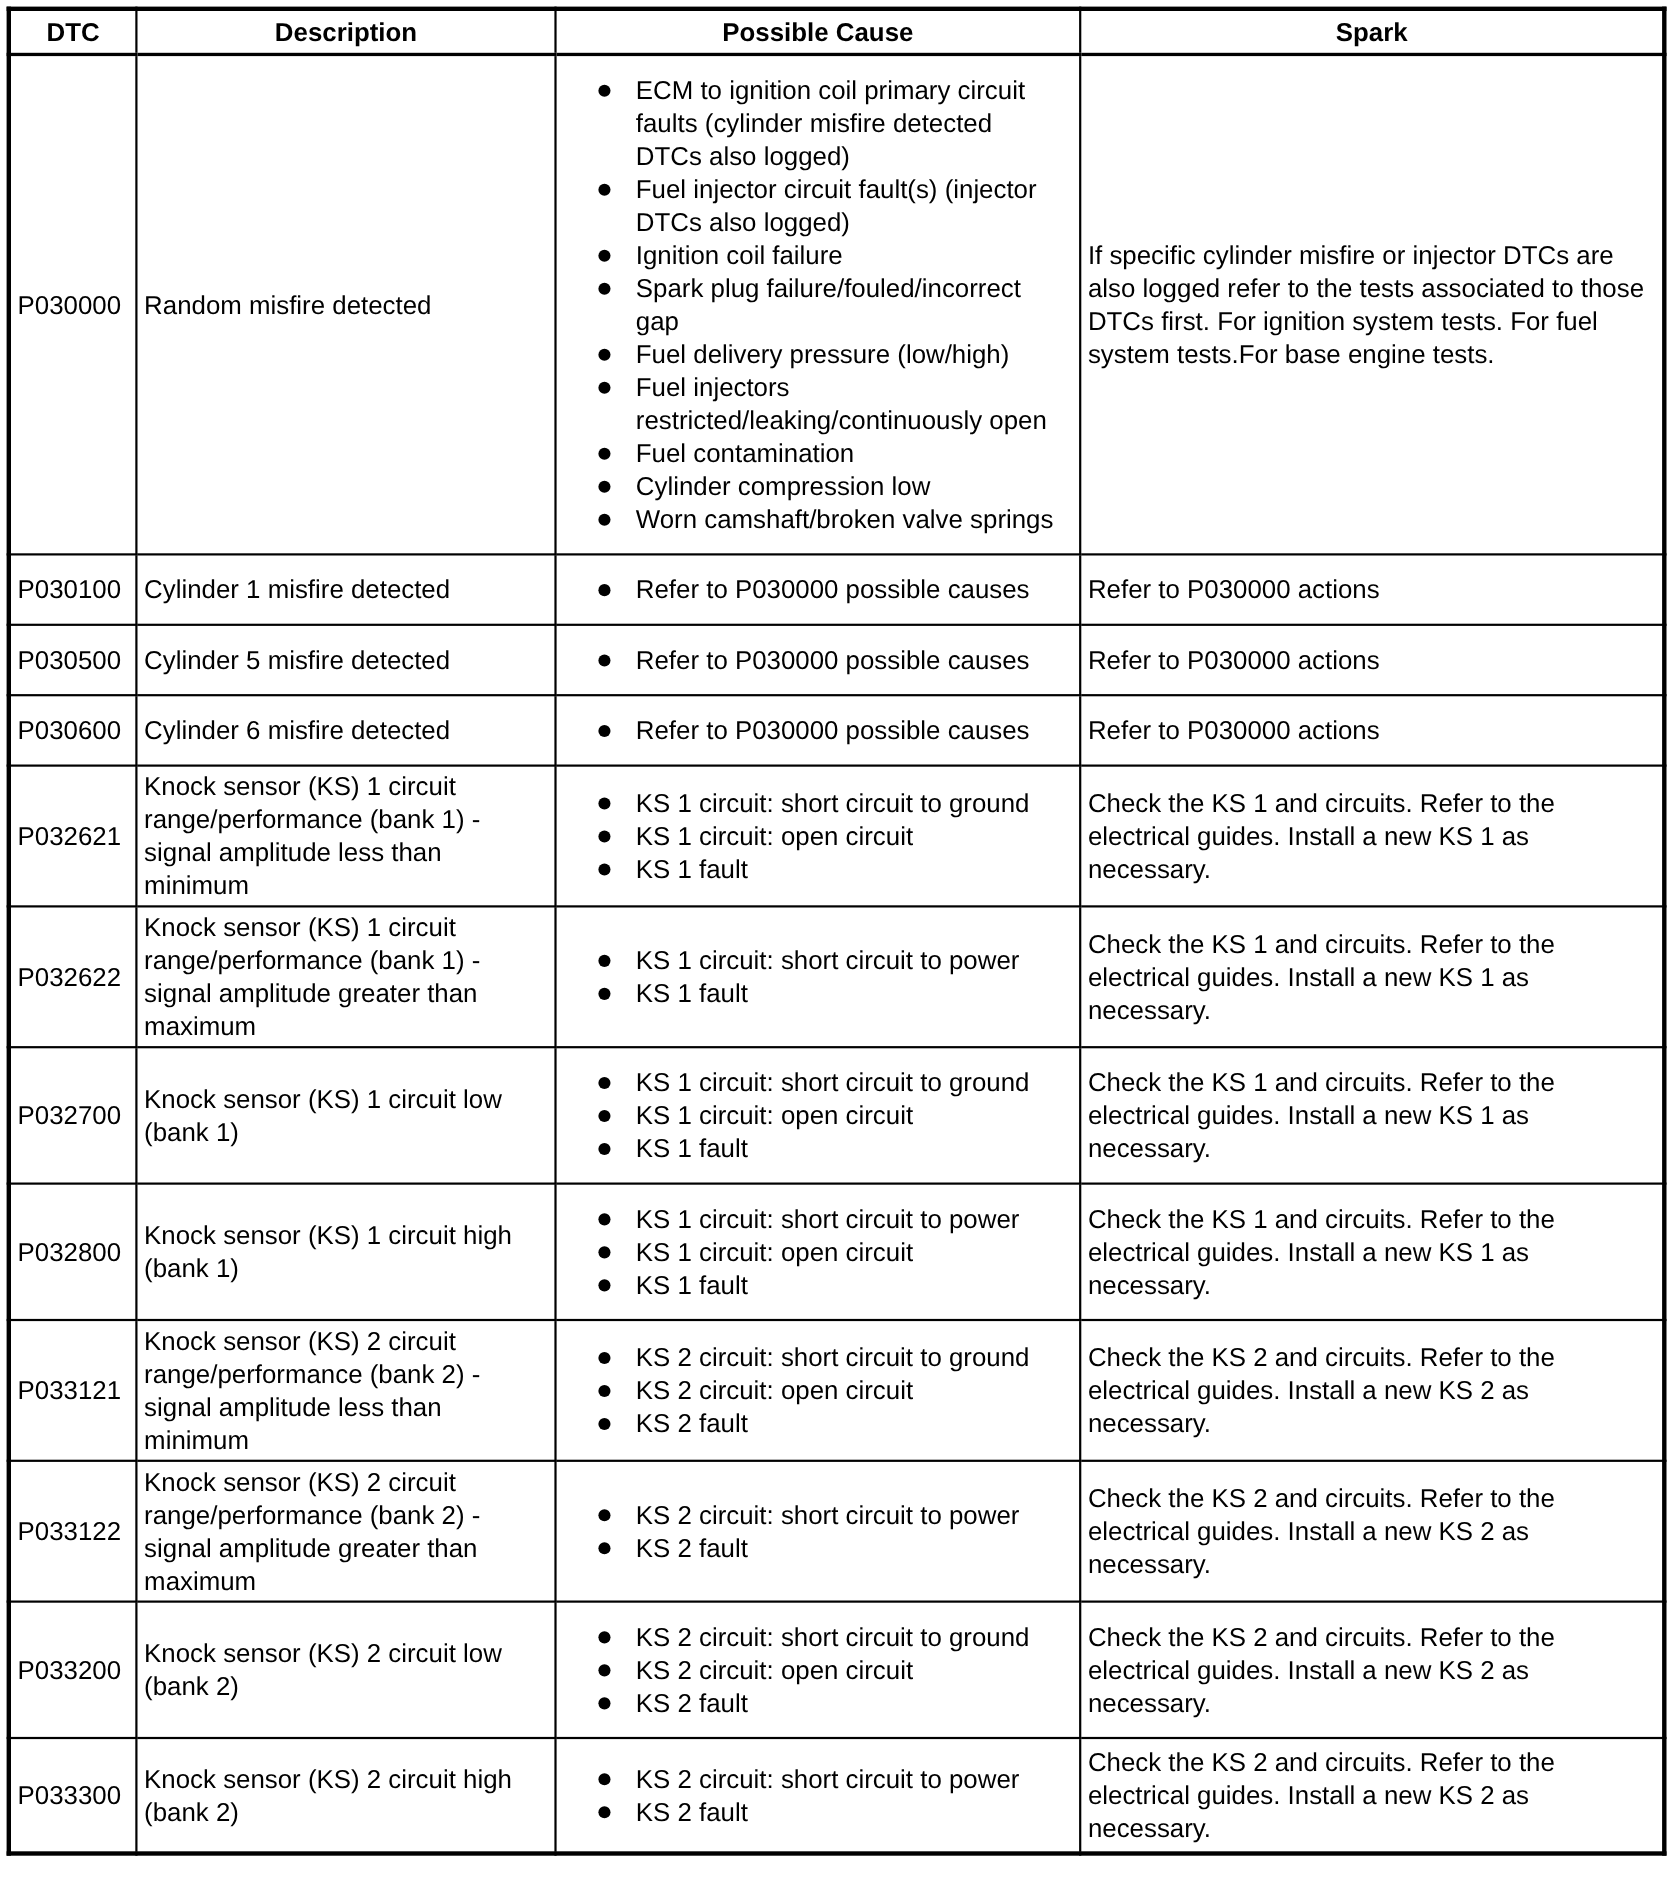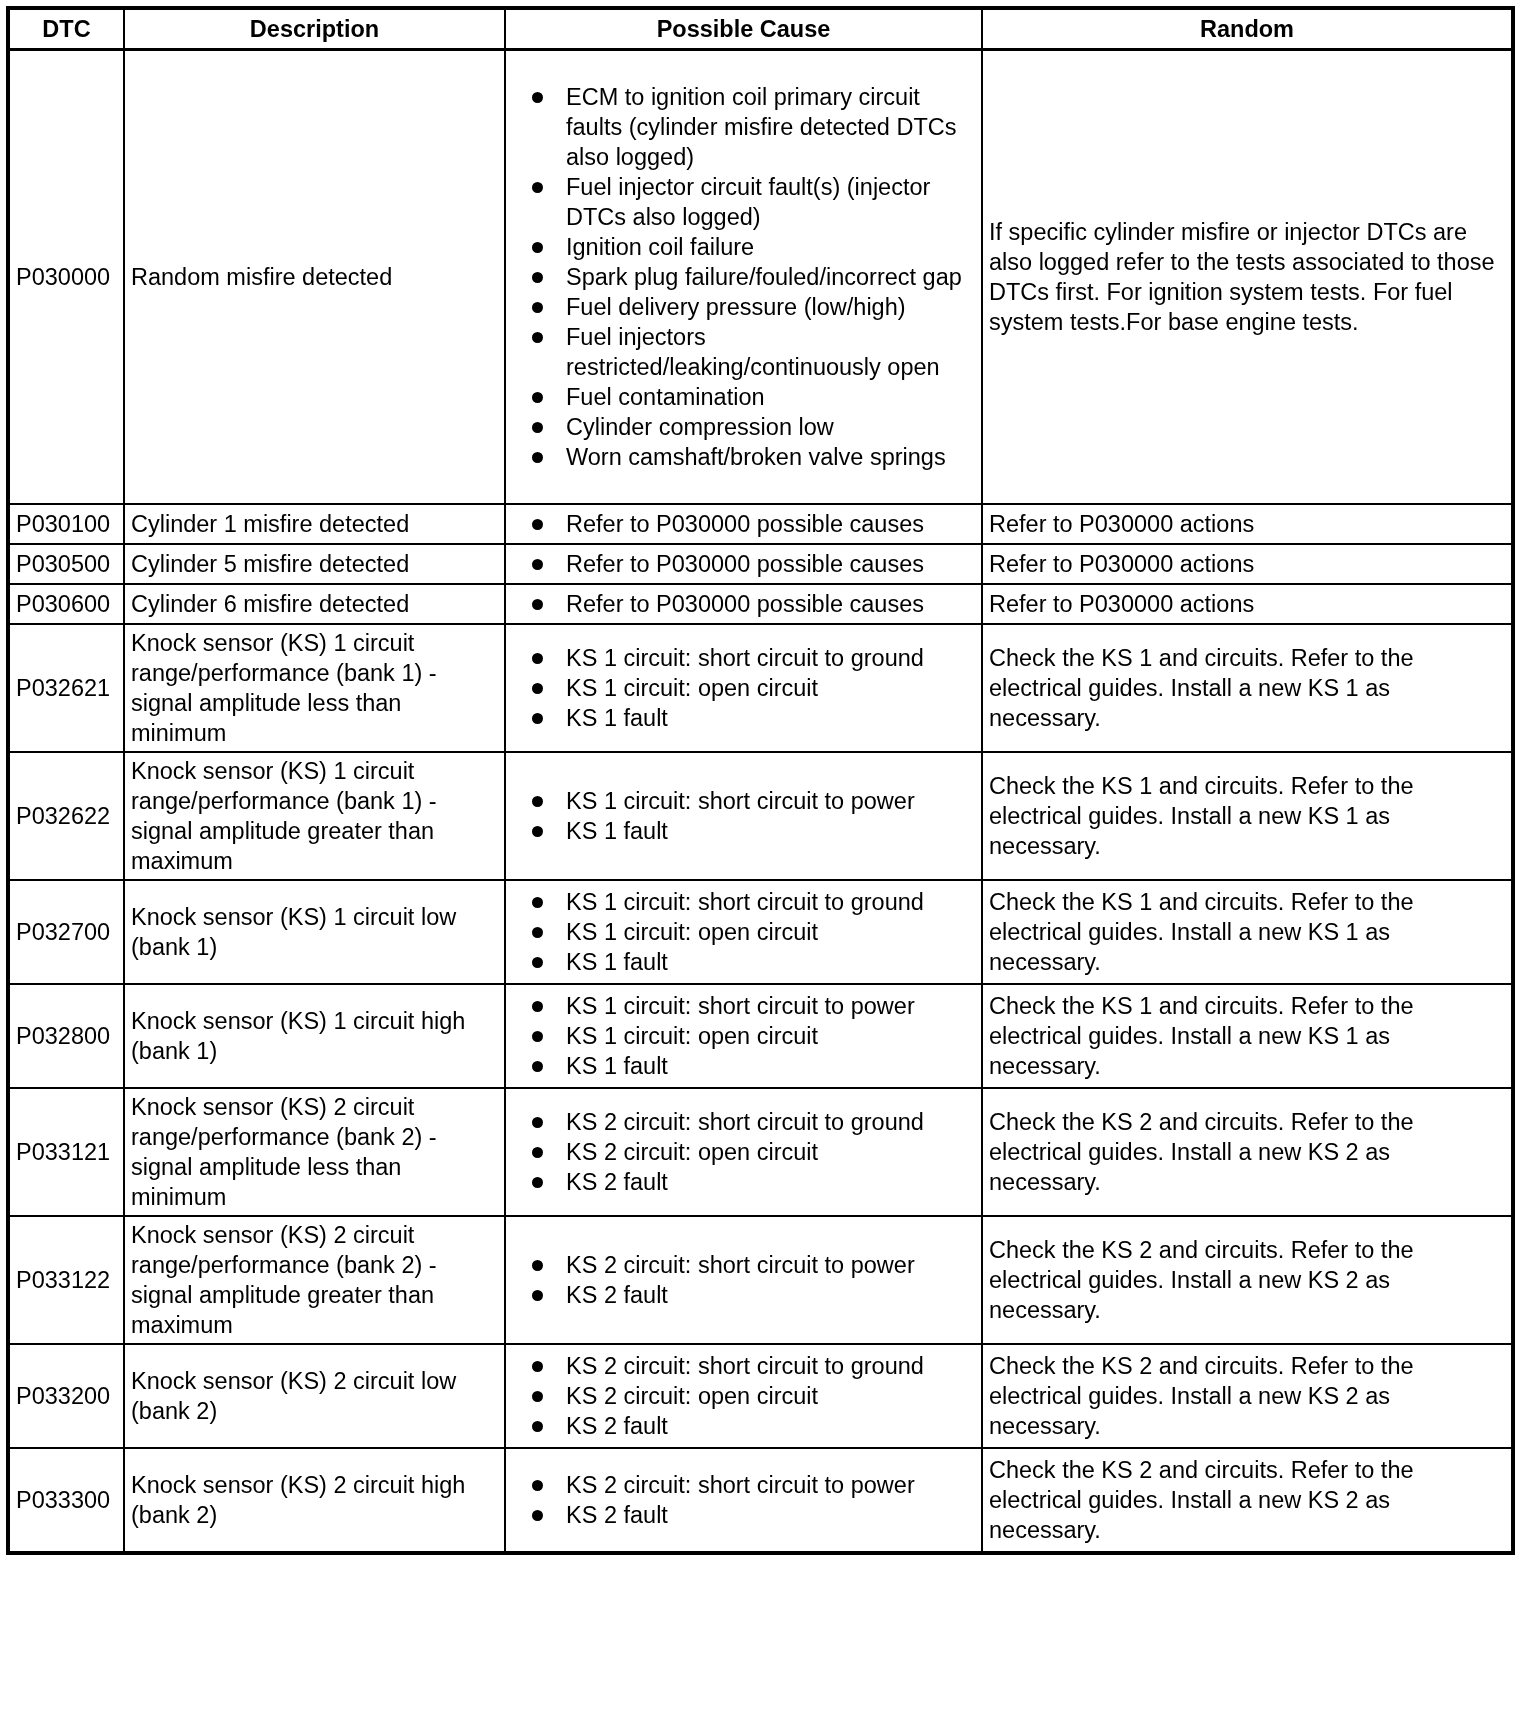--- a/index.html
+++ b/index.html
@@ -41,21 +41,21 @@
     }
     col.c-dtc { width: 116px; }
     col.c-desc { width: 381px; }
     col.c-cause { width: 477px; }
     col.c-action { width: 531px; }
 
     td.dtc-cell { padding-left: 5px; padding-right: 2px; }
 
     ul.causes {
       list-style: none;
-      margin: 4px;
+      margin: 16px;
       padding: 0 0 0 50px;
     }
     ul.causes li {
       position: relative;
     }
     ul.causes li .bullet {
       position: absolute;
       left: -34px;
       top: 10px;
       width: 11px;
@@ -76,21 +76,21 @@
     <col class="c-dtc">
     <col class="c-desc">
     <col class="c-cause">
     <col class="c-action">
   </colgroup>
   <thead>
     <tr>
       <th>DTC</th>
       <th>Description</th>
       <th>Possible Cause</th>
-      <th>Random</th>
+      <th>Spark</th>
     </tr>
   </thead>
   <tbody id="dtc-body">
 
     <tr class="r-big">
       <td class="dtc-cell">P030000</td>
       <td>Random misfire detected</td>
       <td>
         <ul class="causes">
           <li><span class="bullet"></span><span>ECM to ignition coil primary circuit faults (cylinder misfire detected DTCs also logged)</span></li>

